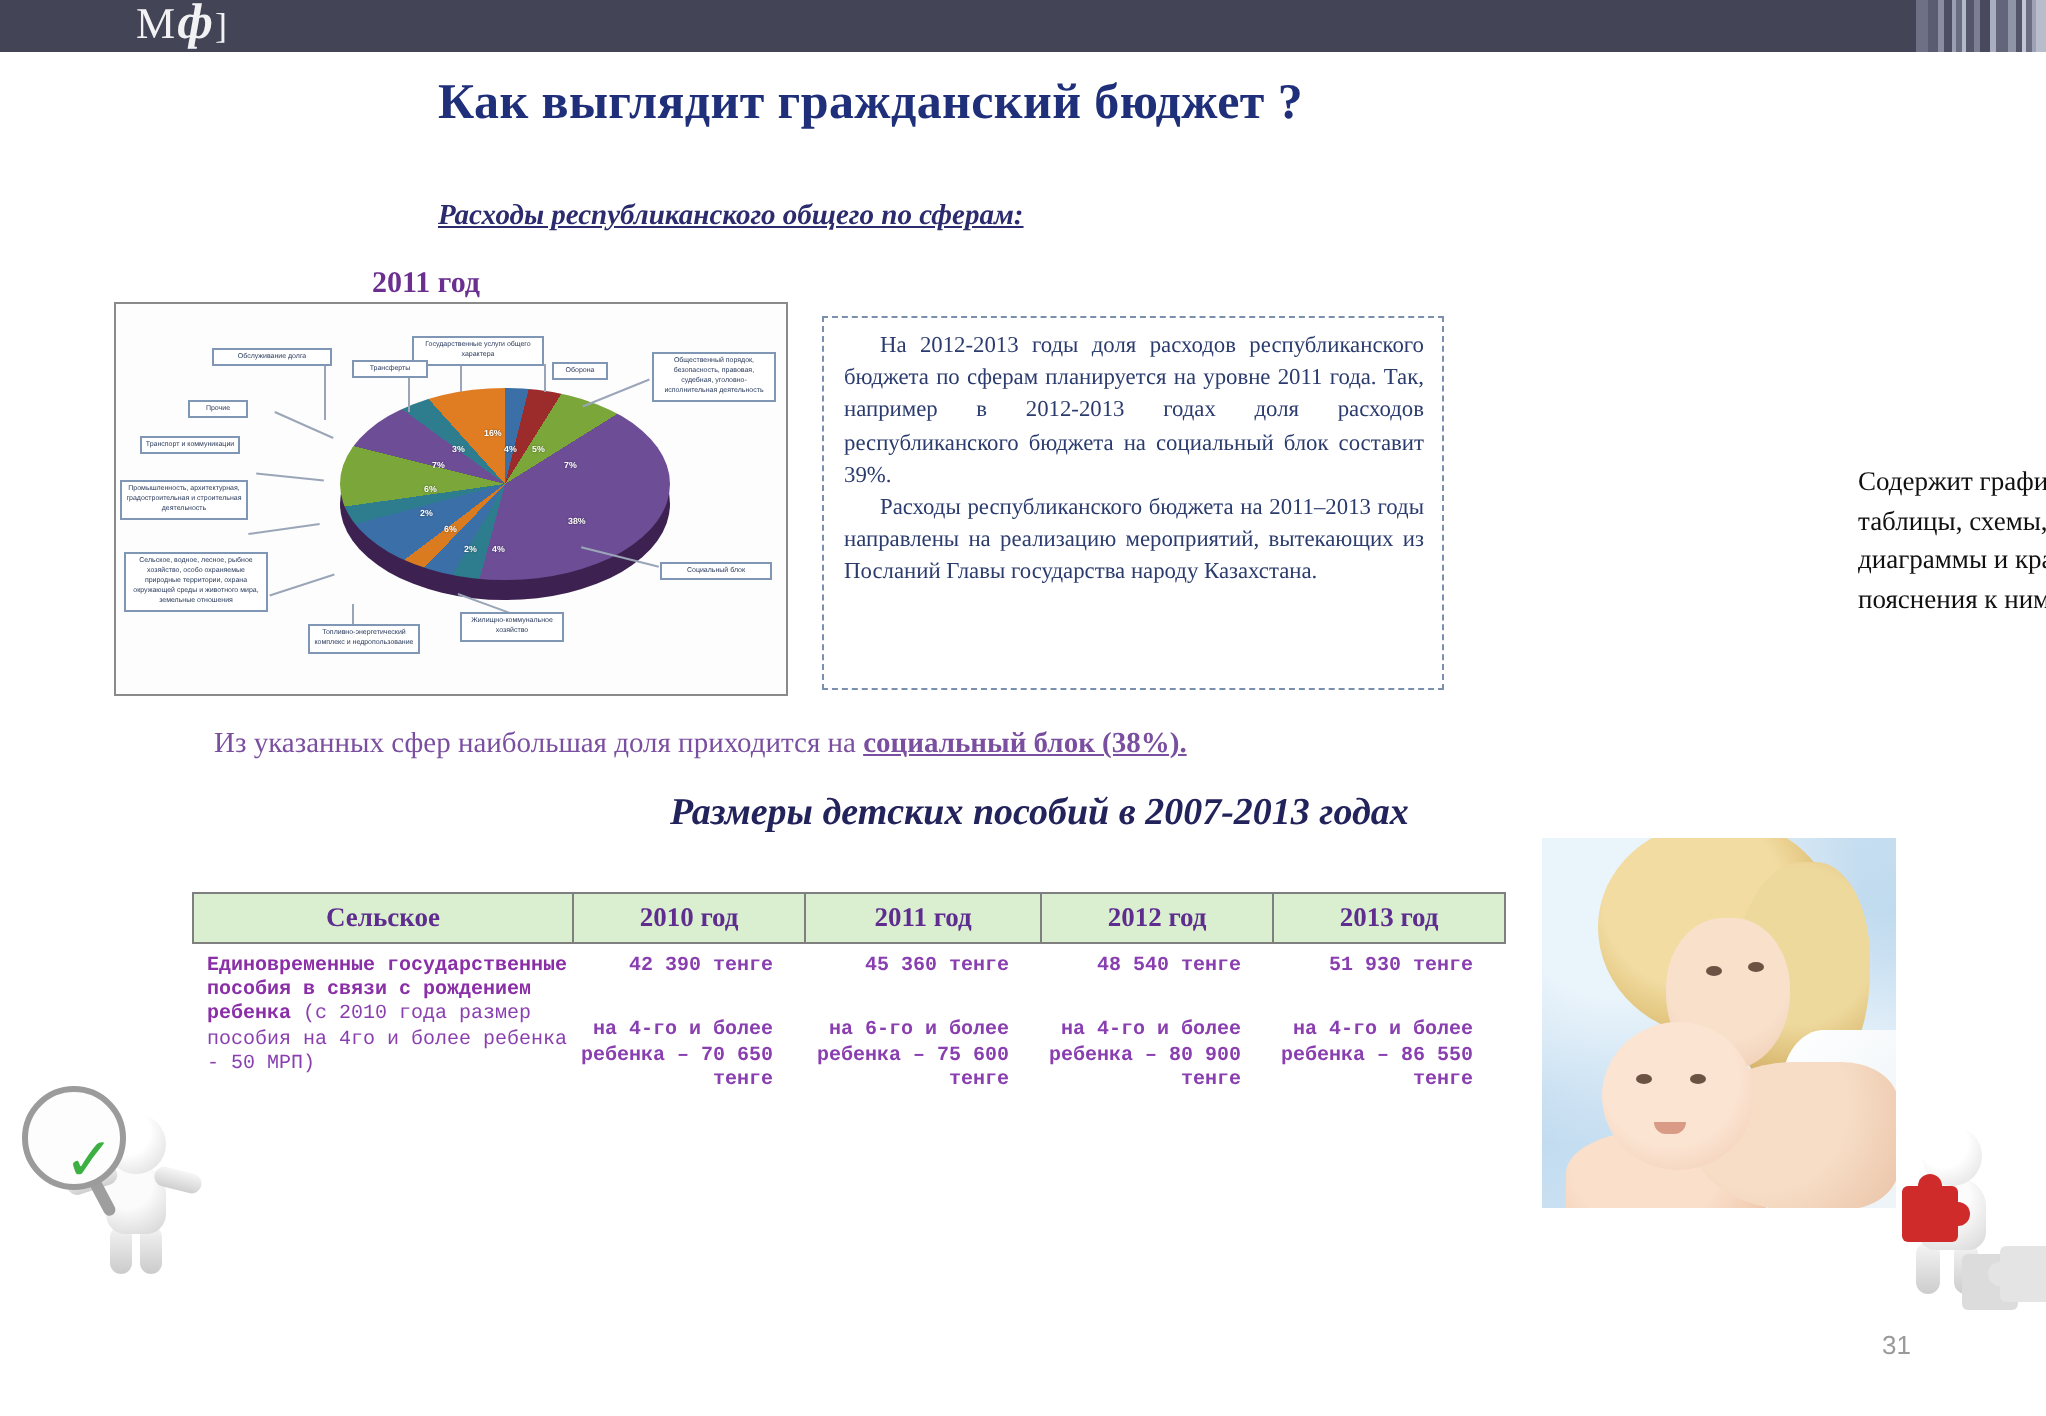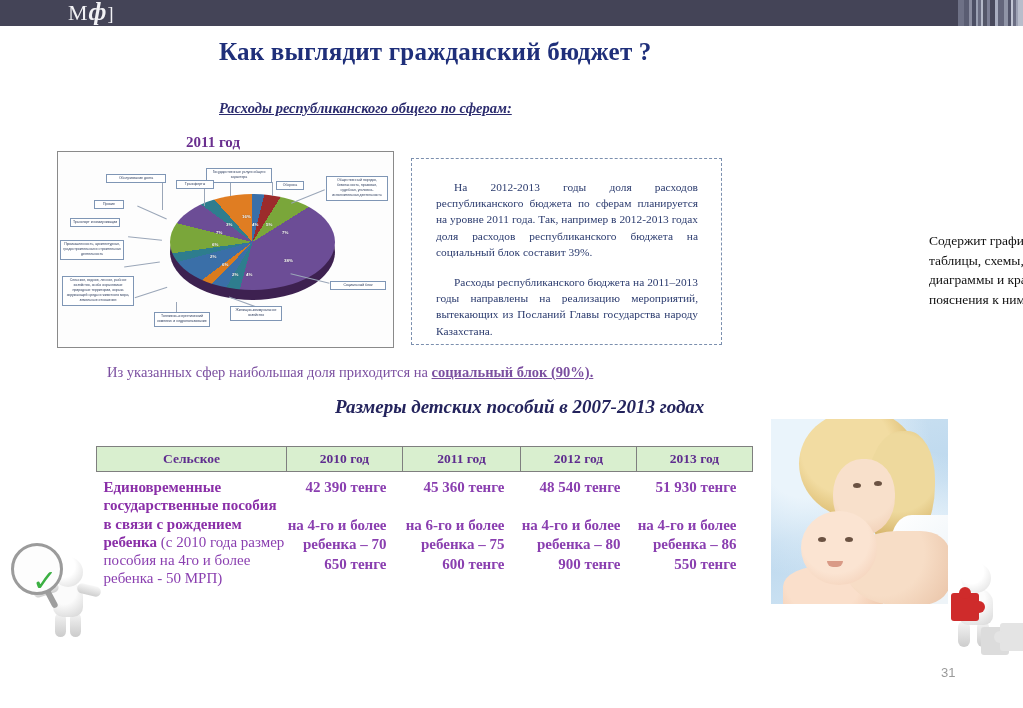--- a/index.html
+++ b/index.html
@@ -162,21 +162,21 @@
     font-size: 11.4px;
     line-height: 1.42;
     text-align: justify;
   }
   #ref-box .lead {
     font-style: italic;
     display: block;
     margin-left: 14px;
     margin-bottom: 1px;
   }
-  #ref-box p { margin: 14px; text-indent: 18px; }
+  #ref-box p { margin: 0; text-indent: 18px; }
 
   
   #chart-note {
     position: absolute;
     left: 107px; top: 364px;
     font-family: "Liberation Serif", serif;
     font-size: 14.5px;
     color: #7b4fa0;
     white-space: nowrap;
   }
@@ -222,22 +222,23 @@
     color: #5f2d8f;
     font-size: 13.5px;
     font-weight: bold;
     height: 22px;
     text-align: center;
   }
   #benefit-table td {
     border: none;
     vertical-align: top;
     padding-top: 6px;
-    font-size: 15px;
+    font-size: 10px;
     color: #8a3fb0;
+    font-family: Liberation Mono, monospace;
   }
   #benefit-table td.cat {
     color: #8a2fa8;
     font-weight: bold;
     text-align: left;
     padding-left: 7px;
     line-height: 1.22;
   }
   #benefit-table td.cat span.sub {
     font-weight: normal;
@@ -438,21 +439,21 @@
   <div class="clabel" style="left:48px;  top:22px;  width:60px;">Обслуживание долга</div>
   <div class="clabel" style="left:118px; top:28px;  width:38px;">Трансферты</div>
 </div>
 
 <div id="ref-box">
   <p>На 2012-2013 годы доля расходов республиканского бюджета по сферам планируется на уровне 2011 года. Так, например в 2012-2013 годах доля расходов республиканского бюджета на социальный блок составит 39%.</p>
   <p>Расходы республиканского бюджета на 2011–2013 годы направлены на реализацию мероприятий, вытекающих из Посланий Главы государства народу Казахстана.</p>
 </div>
 
 <div id="chart-note">
-  <span>Из указанных сфер наибольшая доля приходится на </span><b>социальный блок (90%).</b>
+  <span>Из указанных сфер наибольшая доля приходится на </span><b>социальный блок (38%).</b>
 </div>
 
 <div id="annotation">Содержит графики, таблицы, схемы, диаграммы и краткие пояснения к ним</div>
 
 <div id="table-title">Размеры детских пособий в 2007-2013 годах</div>
 
 <table id="benefit-table">
   <colgroup>
     <col style="width:190px">
       <col style="width:116px">

